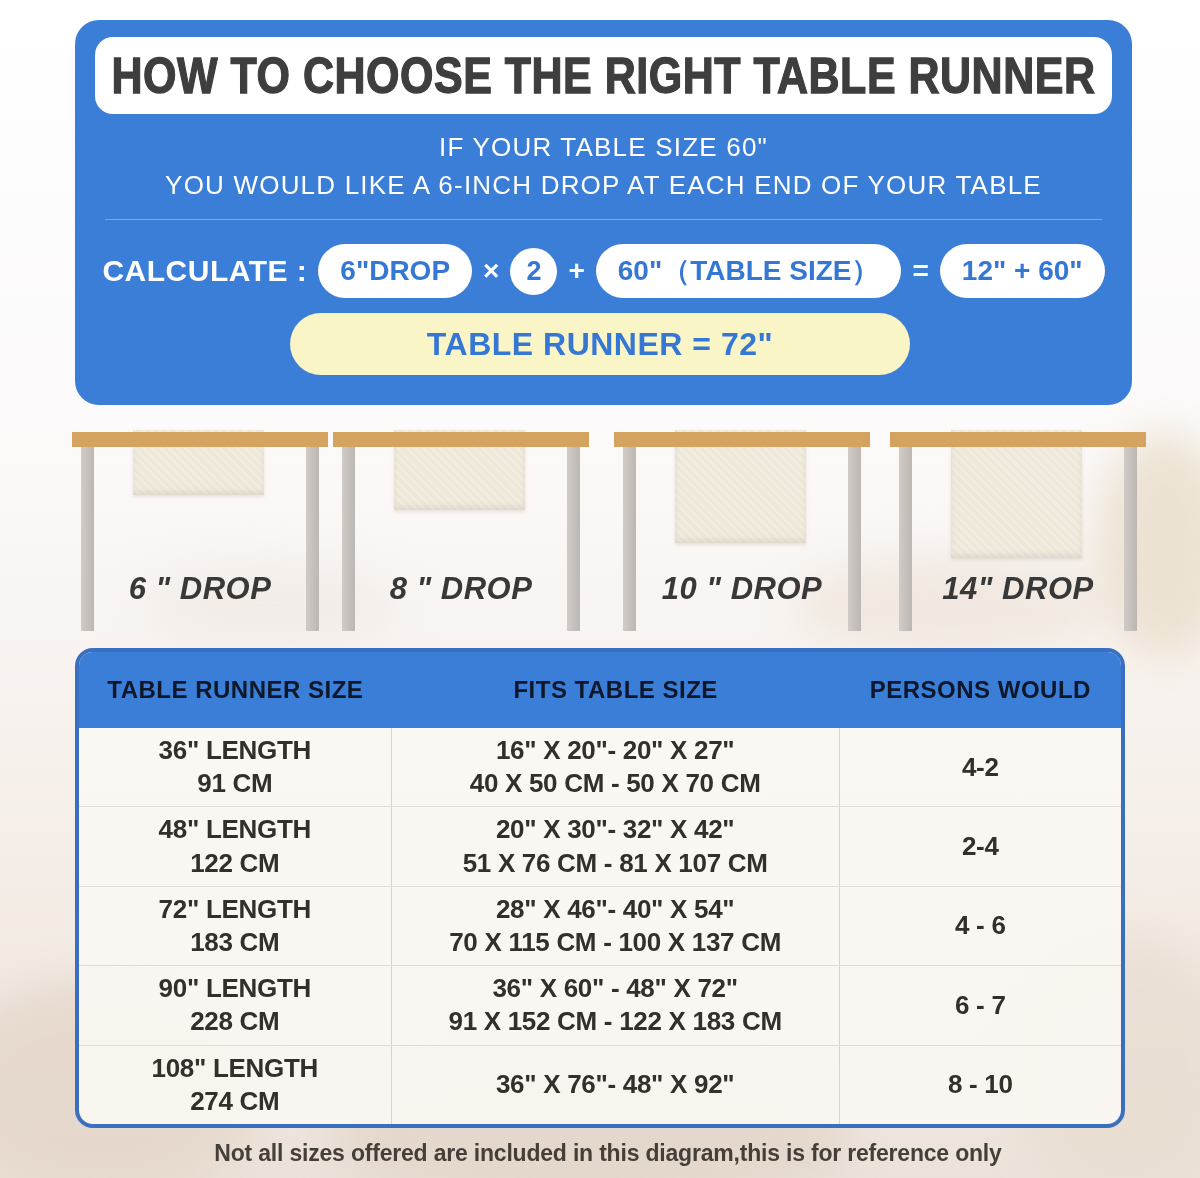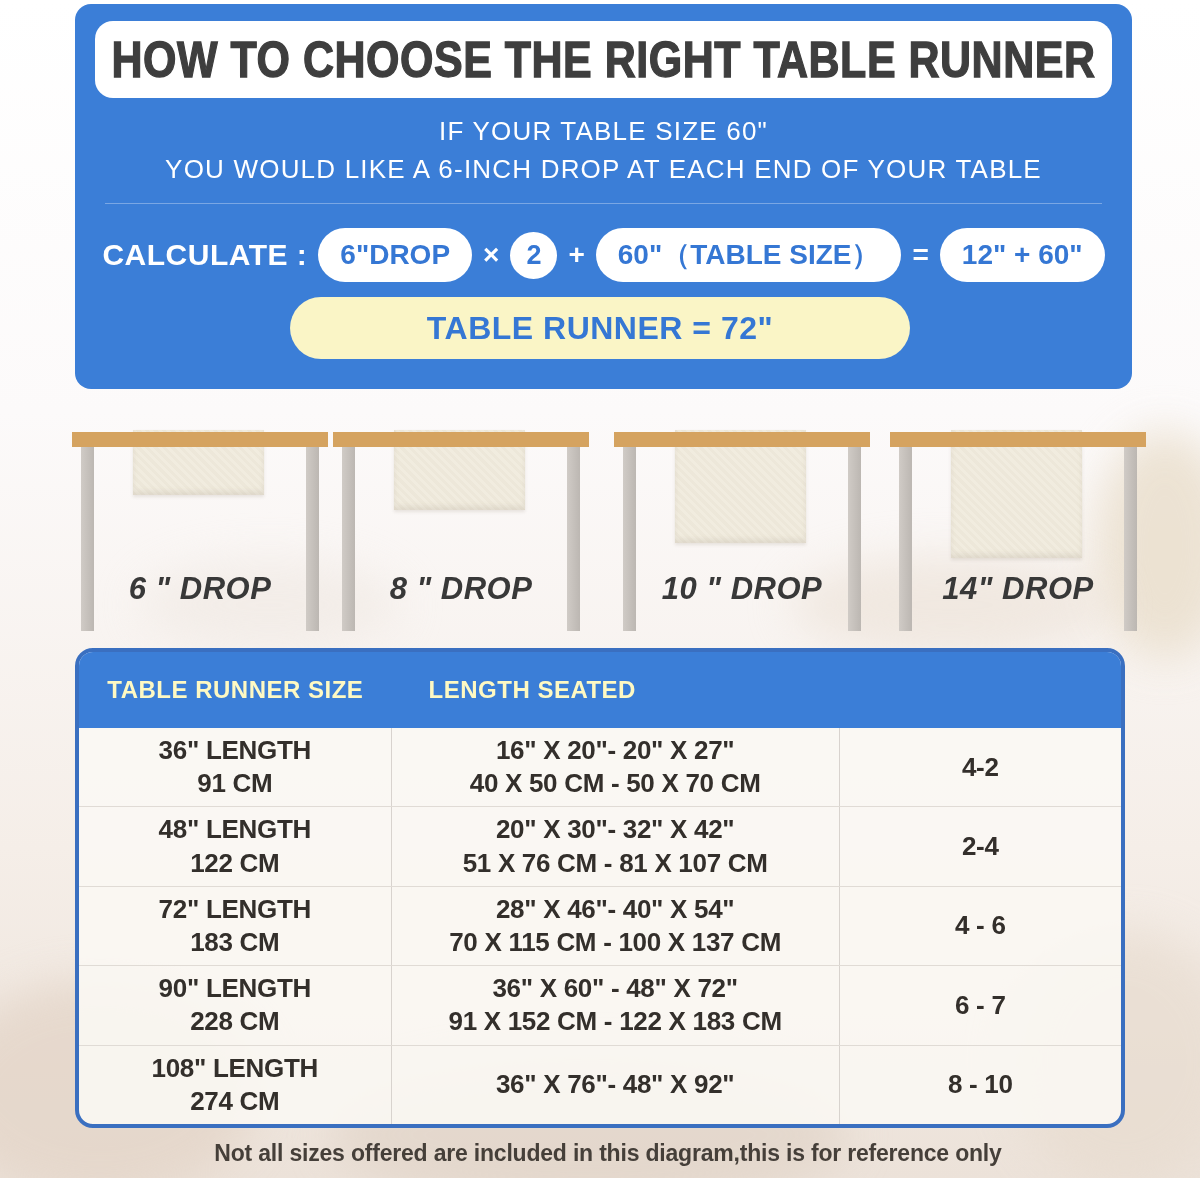--- a/index.html
+++ b/index.html
@@ -11,22 +11,22 @@
   
   .blob { position:absolute; border-radius:50%; filter:blur(22px); }
   .b1 { left:-60px; top:980px; width:320px; height:220px; background:#e3d4c7; opacity:.75; }
   .b2 { left:330px; top:1060px; width:520px; height:150px; background:#ddcfc2; opacity:.55; }
   .b3 { left:1095px; top:430px; width:140px; height:230px; background:#eadfcd; opacity:.85; }
   .b4 { left:790px; top:555px; width:320px; height:100px; background:#e8dccf; opacity:.5; }
   .b5 { left:1010px; top:930px; width:230px; height:260px; background:#e7dbce; opacity:.65; }
   .b6 { left:140px; top:560px; width:260px; height:90px; background:#efe8e2; opacity:.6; }
 
   
-  .top-panel { position:absolute; left:75px; top:4px; width:1057px; height:385px;
-               background:#3b7ed7; border-radius:16px; }
+  .top-panel { position:absolute; left:75px; top:20px; width:1057px; height:385px;
+               background:#3b7ed7; border-radius:24px; }
   .title-box { position:absolute; left:20px; right:20px; top:17px; height:77px;
                background:#ffffff; border-radius:18px;
                display:flex; align-items:center; justify-content:center; }
   .title-box h1 { font-size:43px; font-weight:bold; color:#3e3e3e; white-space:nowrap;
                   letter-spacing:0.5px; transform:scaleY(1.18);
                   -webkit-text-stroke:1.1px #3e3e3e; }
   .intro-line { position:absolute; left:0; right:0; text-align:center; color:#ffffff;
                 font-size:26px; letter-spacing:1.2px; font-weight:400; white-space:nowrap; }
   .intro-1 { top:112px; }
   .intro-2 { top:150px; }
@@ -64,21 +64,21 @@
   .fig-label { position:absolute; top:139px; left:0; width:100%; text-align:center;
                font-size:31px; font-weight:bold; font-style:italic; color:#383838;
                letter-spacing:0.5px; white-space:nowrap; }
 
   
   .size-chart { position:absolute; left:75px; top:648px; width:1050px; height:480px;
                 border:4px solid #3a6fc0; border-radius:18px; overflow:hidden;
                 background:rgba(251,248,244,0.88); }
   .chart-header { height:76px; background:#3b7ed7; display:flex; }
   .hcell { display:flex; align-items:center; justify-content:center;
-           color:#fef9c3; font-size:24px; font-weight:bold; letter-spacing:0.5px; }
+           color:#0f172a; font-size:24px; font-weight:bold; letter-spacing:0.5px; }
   .col-a { width:30%; } .col-b { width:43%; } .col-c { width:27%; }
   .chart-body { display:flex; flex-direction:column; height:396px; }
   .crow { flex:1; display:flex; }
   .crow + .crow { border-top:1px solid #e0dbd5; }
   .ccell { display:flex; flex-direction:column; align-items:center; justify-content:center;
            font-size:26px; font-weight:bold; color:#332f2b; line-height:1.28;
            letter-spacing:-0.3px; text-align:center; }
   .ccell.col-a, .ccell.col-b { border-right:1px solid #d8d3ce; }
 
   .footer-note { position:absolute; left:16px; right:0; top:1140px; text-align:center;
@@ -145,21 +145,22 @@
     <div class="runner"></div>
     <div class="tabletop"></div>
     <div class="leg leg-left"></div>
     <div class="leg leg-right"></div>
     <div class="fig-label">14" DROP</div>
   </div>
 
   <div class="size-chart">
     <div class="chart-header">
       <div class="hcell col-a">TABLE RUNNER SIZE</div>
-      <div class="hcell col-c">LENGTH SEATED</div>
+      <div class="hcell col-b">FITS TABLE SIZE</div>
+      <div class="hcell col-c">PERSONS WOULD</div>
     </div>
     <div class="chart-body">
       <div class="crow">
         <div class="ccell col-a">
           <span>36" LENGTH</span>
           <span>91 CM</span>
         </div>
         <div class="ccell col-b">
           <span>16" X 20"- 20" X 27"</span>
           <span>40 X 50 CM - 50 X 70 CM</span>

